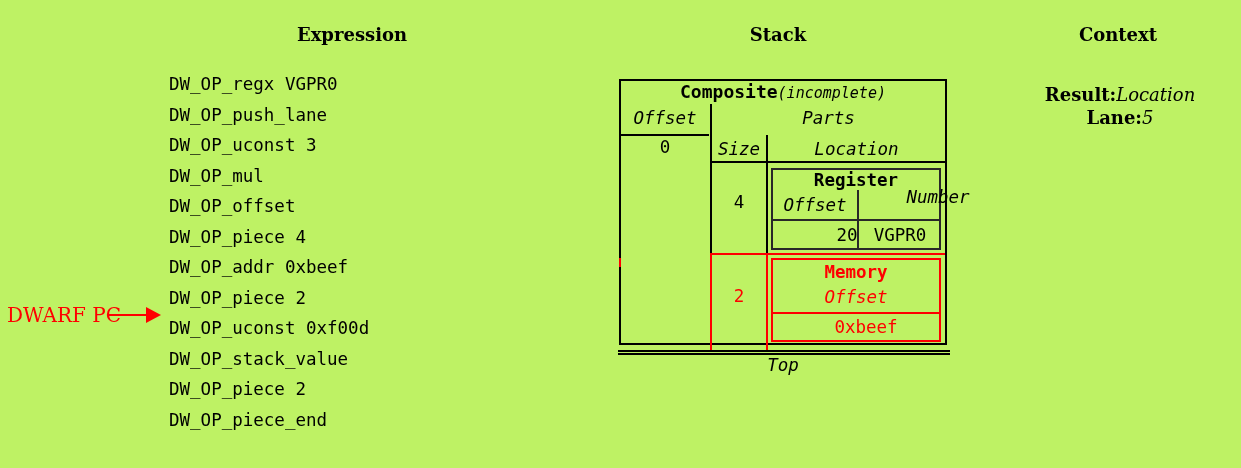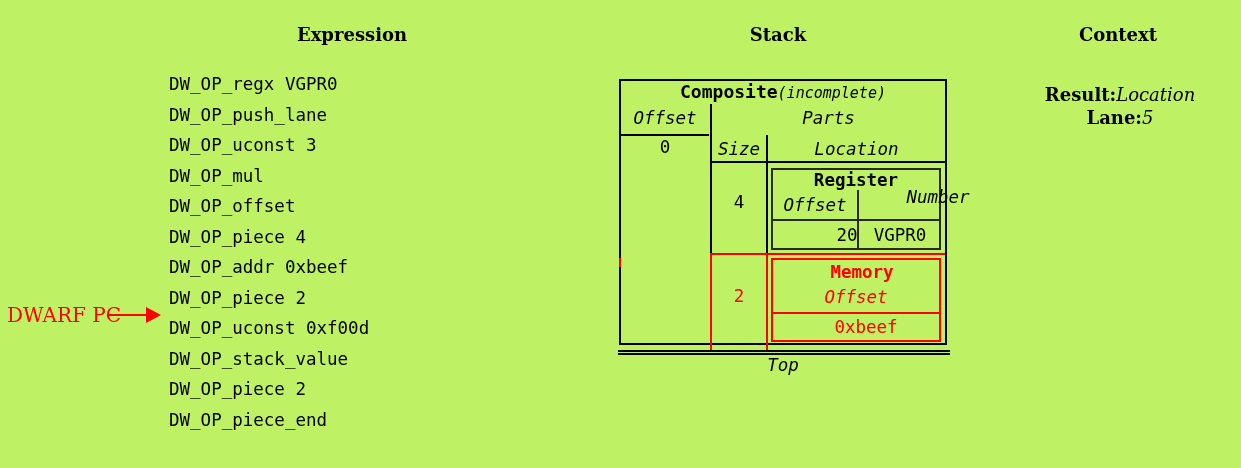--- a/index.html
+++ b/index.html
@@ -90,21 +90,21 @@
       <div class="cell i" style="left:88px;top:14px;width:78px;height:26px;line-height:26px;margin-left:38px;">Number</div>
       <div class="line" style="left:0;top:49px;width:166px;height:2px;background:#282828;"></div>
       <div class="cell" style="left:0;top:52px;width:84px;height:43px;line-height:26px;margin-left:32px;">20</div>
       <div class="cell" style="left:88px;top:52px;width:78px;height:26px;line-height:26px;">VGPR0</div>
     </div>
 
     <div class="redline" style="left:89px;top:172px;width:235px;height:2px;"></div>
     <div class="redline" style="left:-2px;top:177px;width:2px;height:9px;"></div>
     <div class="cell red" style="left:91px;top:203px;width:54px;height:24px;line-height:24px;">2</div>
     <div class="abs" id="memory-table">
-      <div class="cell b" style="left:0;top:1px;width:166px;height:22px;line-height:22px;padding-left:6px;">Memory</div>
+      <div class="cell b" style="left:0;top:1px;width:166px;height:22px;line-height:22px;">Memory</div>
       <div class="cell i" style="left:0;top:24px;width:166px;height:26px;line-height:26px;">Offset</div>
       <div class="redline" style="left:0;top:52px;width:166px;height:2px;"></div>
       <div class="cell" style="left:0;top:56px;width:186px;height:22px;line-height:22px;">0xbeef</div>
     </div>
   </div>
 
   <div class="dblline" style="top:350px;"></div>
   <div class="dblline" style="top:353px;"></div>
   <div class="abs mono i c" style="left:683px;top:355px;width:200px;height:20px;line-height:20px;font-size:17.5px;">Top</div>
 

